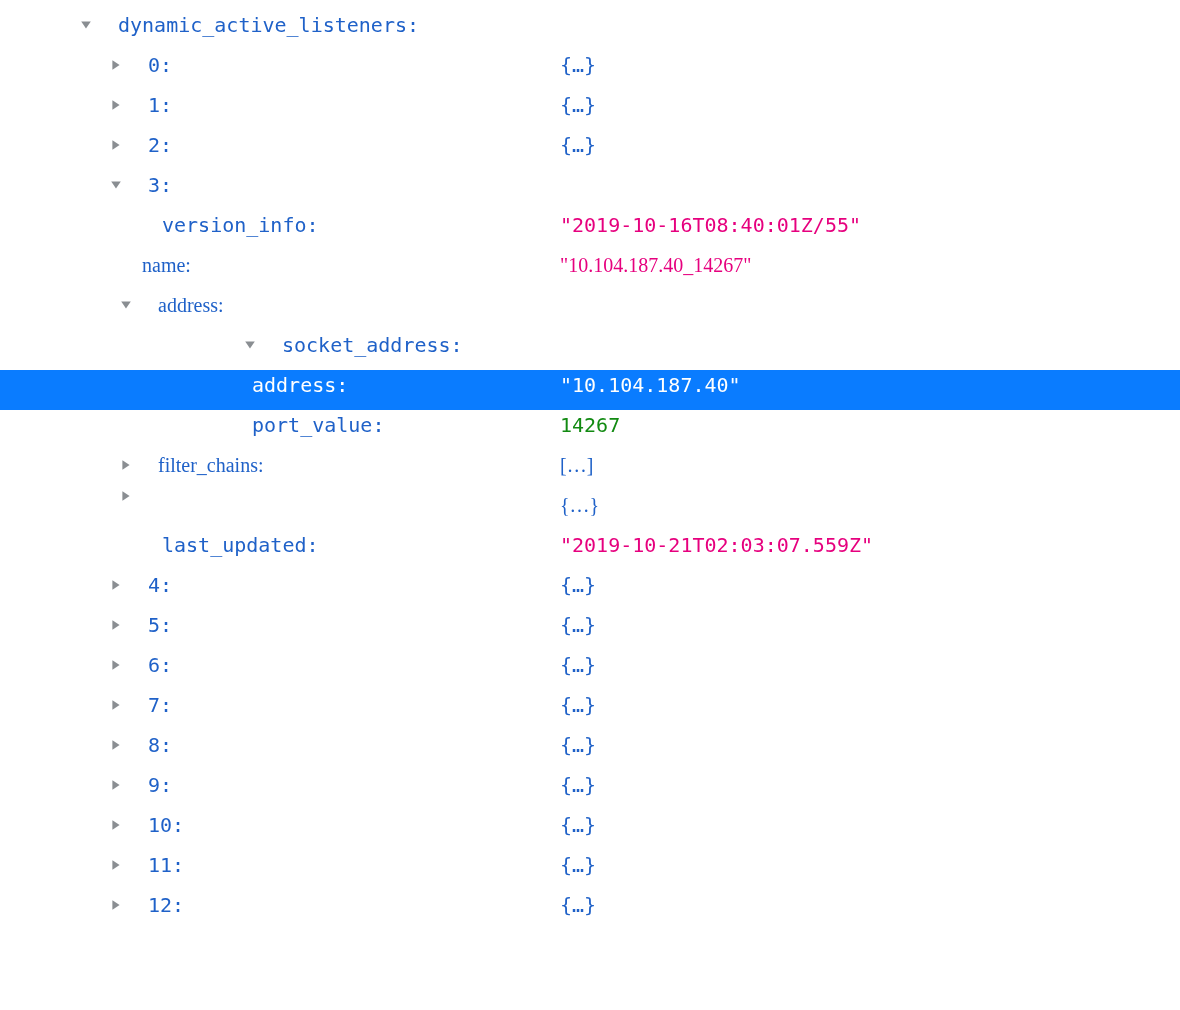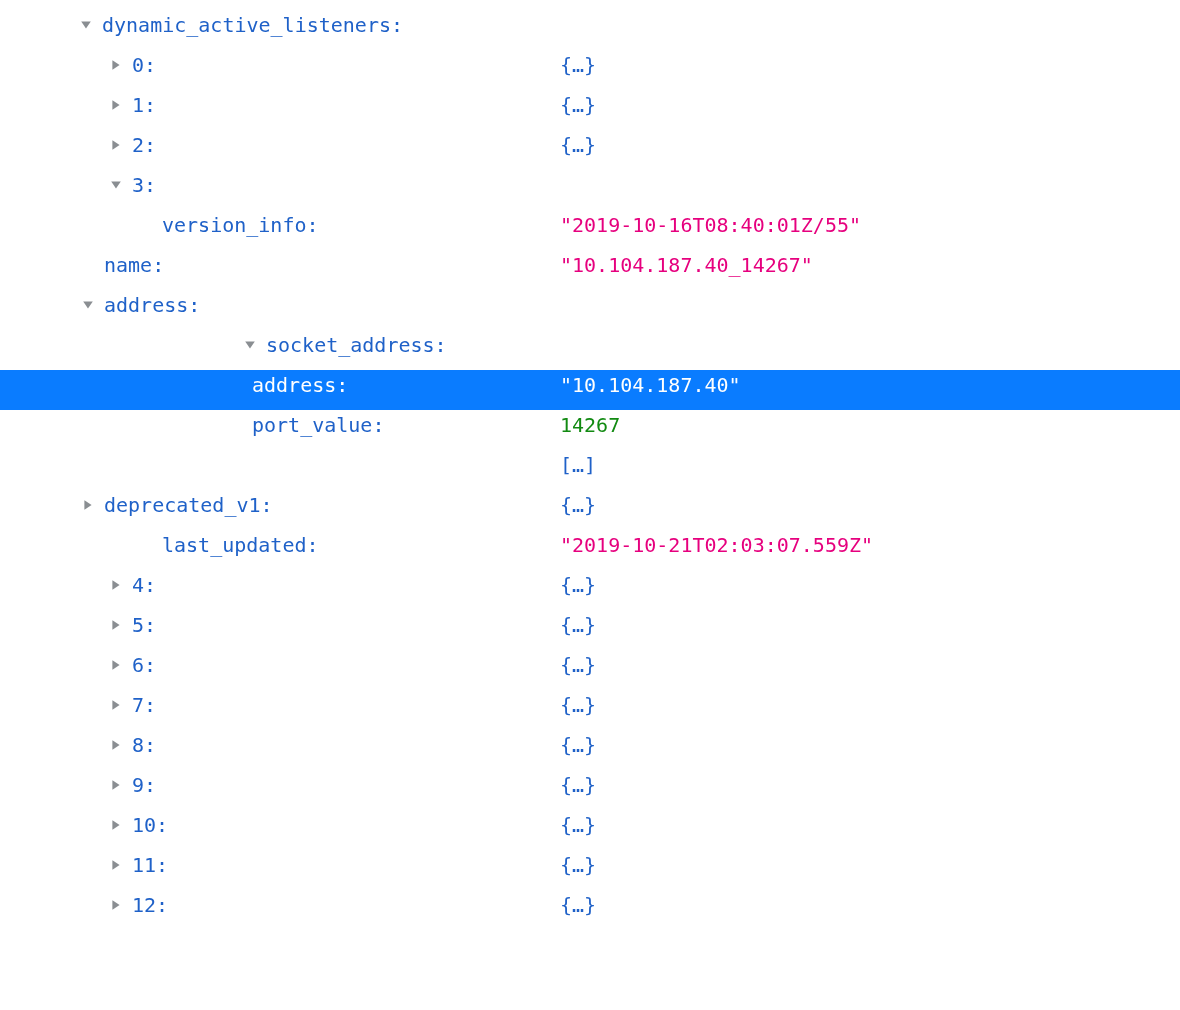--- a/index.html
+++ b/index.html
@@ -38,35 +38,36 @@
     color: #1f61c8;
     display: inline-block;
     flex-shrink: 0;
     font-weight: 500;
   }
   .row.highlight .key { color: #fff; }
   .key-col {
     display: flex;
     align-items: center;
     flex-shrink: 0;
+    gap: 16px;
   }
   .val-col {
     position: absolute;
     left: 560px;
   }
   .row { position: relative; }
   .string { color: #e6007e; }
   .row.highlight .string { color: #fff; }
   .number { color: #128a12; }
   .collapsed-obj { color: #1f61c8; }
   .collapsed-arr { color: #1f61c8; }
   .indent0 { padding-left: 80px; }
   .indent1 { padding-left: 110px; }
   .indent2 { padding-left: 140px; text-align: center; }
-  .indent3 { padding-left: 82px; }
+  .indent3 { padding-left: 120px; font-family: Liberation Serif, serif; }
   .indent4 { padding-left: 200px; margin-left: 44px; }
   .indent5 { padding-left: 230px; }
   .noarrow-pad { padding-left: 22px; }
 </style>
 </head>
 <body>
 
 <div class="tree">
 
   <div class="row indent0">
@@ -172,31 +173,38 @@
   </div>
 
   <div class="row indent5">
     <span class="key-col noarrow-pad">
       <span class="key">port_value:</span>
     </span>
     <span class="val-col"><span class="number">14267</span></span>
   </div>
 
   <div class="row indent3">
+    <span class="key-col">
+      <span class="toggle closed">
+        <svg width="12" height="12" viewBox="0 0 10 10">
+            <polygon points="2,1 8,5 2,9"></polygon>
+          </svg>
+      </span>
+      <span class="key">filter_chains:</span>
+    </span>
     <span class="val-col"><span class="collapsed-arr">[…]</span></span>
   </div>
 
   <div class="row indent3">
     <span class="key-col">
       <span class="toggle closed">
         <svg width="12" height="12" viewBox="0 0 10 10">
             <polygon points="2,1 8,5 2,9"></polygon>
           </svg>
       </span>
-      <span class="key">deprecated_v1:</span>
     </span>
     <span class="val-col"><span class="collapsed-obj">{…}</span></span>
   </div>
 
   <div class="row indent2">
     <span class="key-col noarrow-pad">
       <span class="key">last_updated:</span>
     </span>
     <span class="val-col"><span class="string">"2019-10-21T02:03:07.559Z"</span></span>
   </div>

